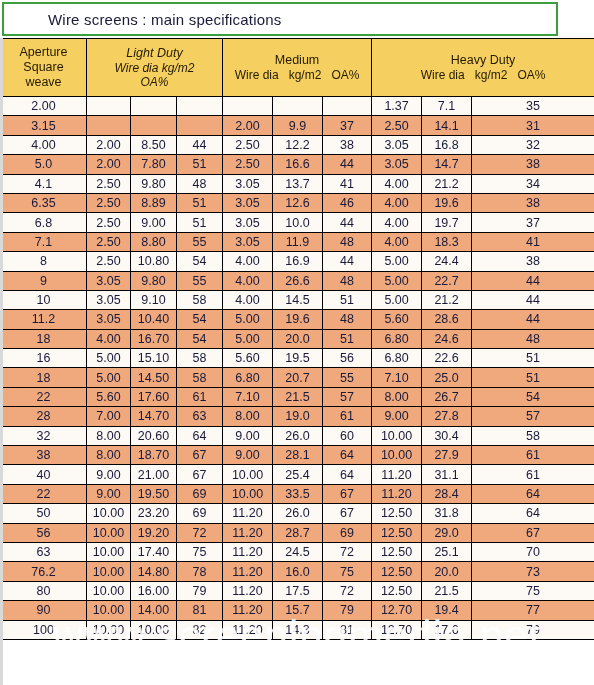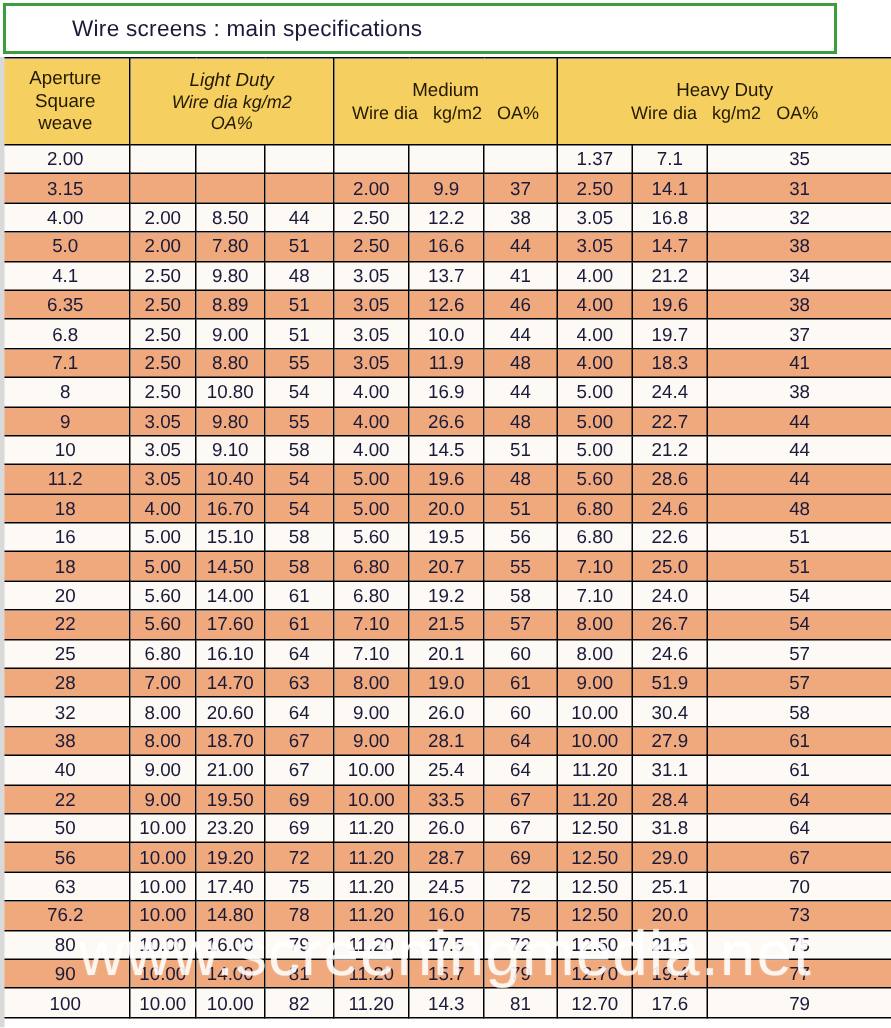--- a/index.html
+++ b/index.html
@@ -341,66 +341,42 @@
           <td>5.00</td>
           <td>14.50</td>
           <td>58</td>
           <td>6.80</td>
           <td>20.7</td>
           <td>55</td>
           <td>7.10</td>
           <td>25.0</td>
           <td>51</td>
         </tr>
-        <tr class="odd">
-          <td>20</td>
-          <td>5.60</td>
-          <td>14.00</td>
-          <td>61</td>
-          <td>6.80</td>
-          <td>19.2</td>
-          <td>58</td>
-          <td>7.10</td>
-          <td>24.0</td>
-          <td>54</td>
-        </tr>
         <tr class="even">
           <td>22</td>
           <td>5.60</td>
           <td>17.60</td>
           <td>61</td>
           <td>7.10</td>
           <td>21.5</td>
           <td>57</td>
           <td>8.00</td>
           <td>26.7</td>
           <td>54</td>
         </tr>
-        <tr class="odd">
-          <td>25</td>
-          <td>6.80</td>
-          <td>16.10</td>
-          <td>64</td>
-          <td>7.10</td>
-          <td>20.1</td>
-          <td>60</td>
-          <td>8.00</td>
-          <td>24.6</td>
-          <td>57</td>
-        </tr>
         <tr class="even">
           <td>28</td>
           <td>7.00</td>
           <td>14.70</td>
           <td>63</td>
           <td>8.00</td>
           <td>19.0</td>
           <td>61</td>
           <td>9.00</td>
-          <td>51.9</td>
+          <td>27.8</td>
           <td>57</td>
         </tr>
         <tr class="odd">
           <td>32</td>
           <td>8.00</td>
           <td>20.60</td>
           <td>64</td>
           <td>9.00</td>
           <td>26.0</td>
           <td>60</td>

